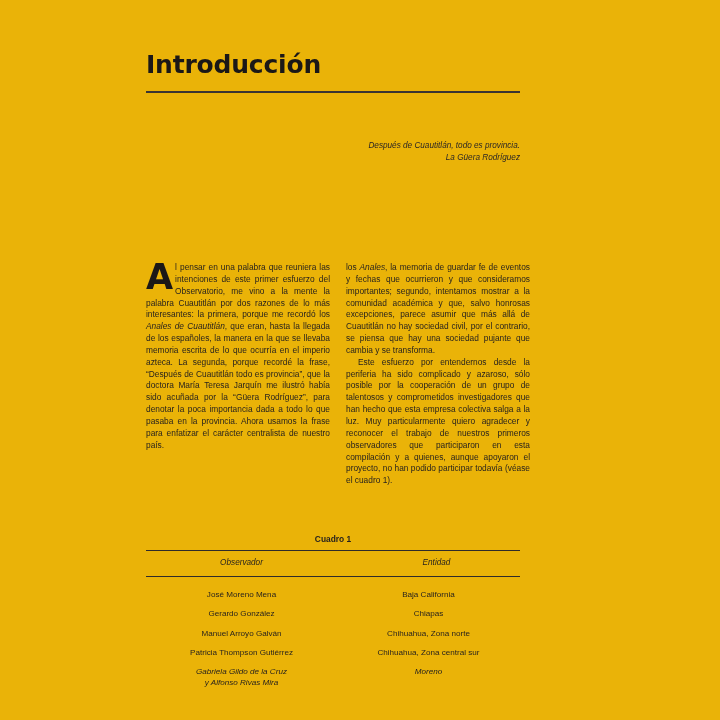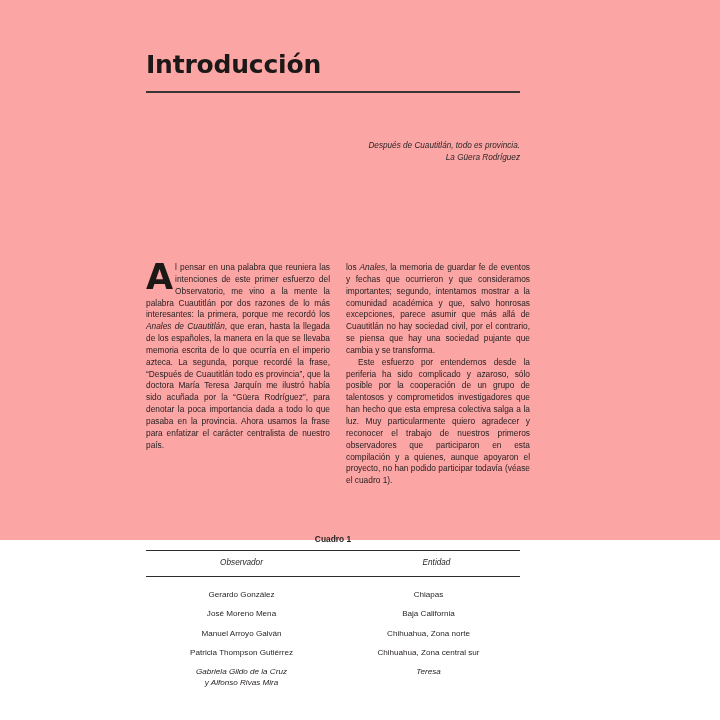--- a/index.html
+++ b/index.html
@@ -12,22 +12,22 @@
     width: 720px;
     height: 720px;
     overflow: hidden;
     font-family: "Liberation Sans", sans-serif;
     color: #231f1e;
     -webkit-font-smoothing: antialiased;
   }
   .page {
     position: relative;
     width: 720px;
-    height: 540px;
-    background: #fca5a5;
+    height: 720px;
+    background: #eab308;
   }
 
   
   .title-block {
     position: absolute;
     left: 146px;
     top: 52px;
     width: 374px;
   }
   .doc-title {
@@ -197,40 +197,40 @@
     <div class="table-caption">Cuadro 1</div>
     <div class="rule-heavy"></div>
     <div class="table-head">
       <div class="cell c-obs">Observador</div>
       <div class="cell c-ent">Entidad</div>
     </div>
     <div class="rule-light"></div>
     <div class="tbl-rows">
 
       <div class="tbl-row">
+        <div class="cell c-obs">José Moreno Mena</div>
+        <div class="cell c-ent">Baja California</div>
+      </div>
+
+      <div class="tbl-row">
         <div class="cell c-obs">Gerardo González</div>
         <div class="cell c-ent">Chiapas</div>
       </div>
 
       <div class="tbl-row">
-        <div class="cell c-obs">José Moreno Mena</div>
-        <div class="cell c-ent">Baja California</div>
-      </div>
-
-      <div class="tbl-row">
         <div class="cell c-obs">Manuel Arroyo Galván</div>
         <div class="cell c-ent">Chihuahua,  Zona norte</div>
       </div>
 
       <div class="tbl-row">
         <div class="cell c-obs">Patricia Thompson Gutiérrez</div>
         <div class="cell c-ent">Chihuahua, Zona central sur</div>
       </div>
 
       <div class="tbl-row">
         <div class="cell c-obs"><span>Gabriela Gildo de la Cruz</span><span class="line2">y Alfonso Rivas Mira</span></div>
-        <div class="cell c-ent">Teresa</div>
+        <div class="cell c-ent">Moreno</div>
       </div>
 
     </div>
   </div>
 
 </div>
 
 </body></html>

